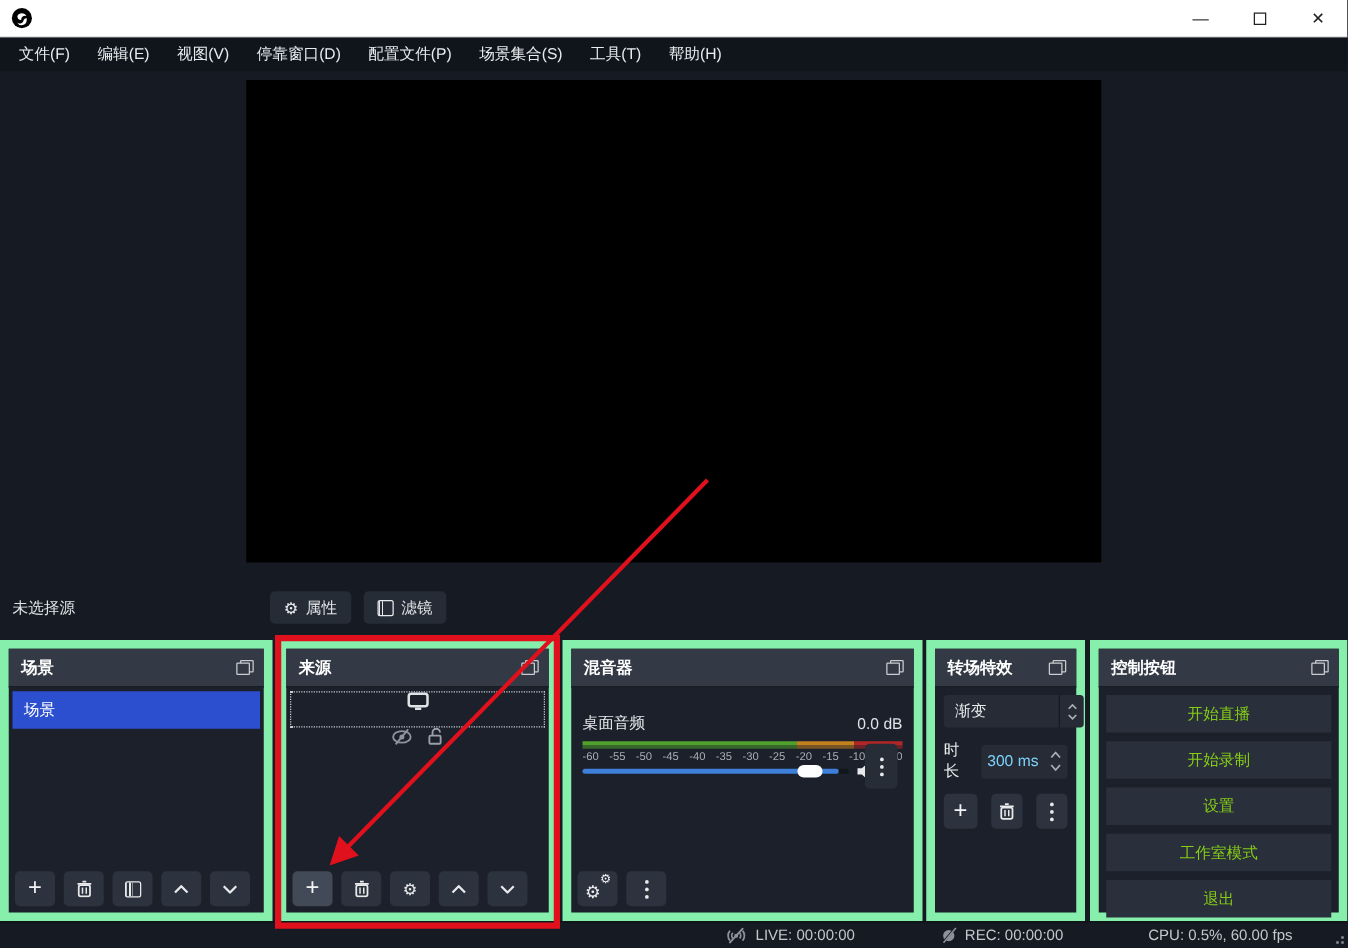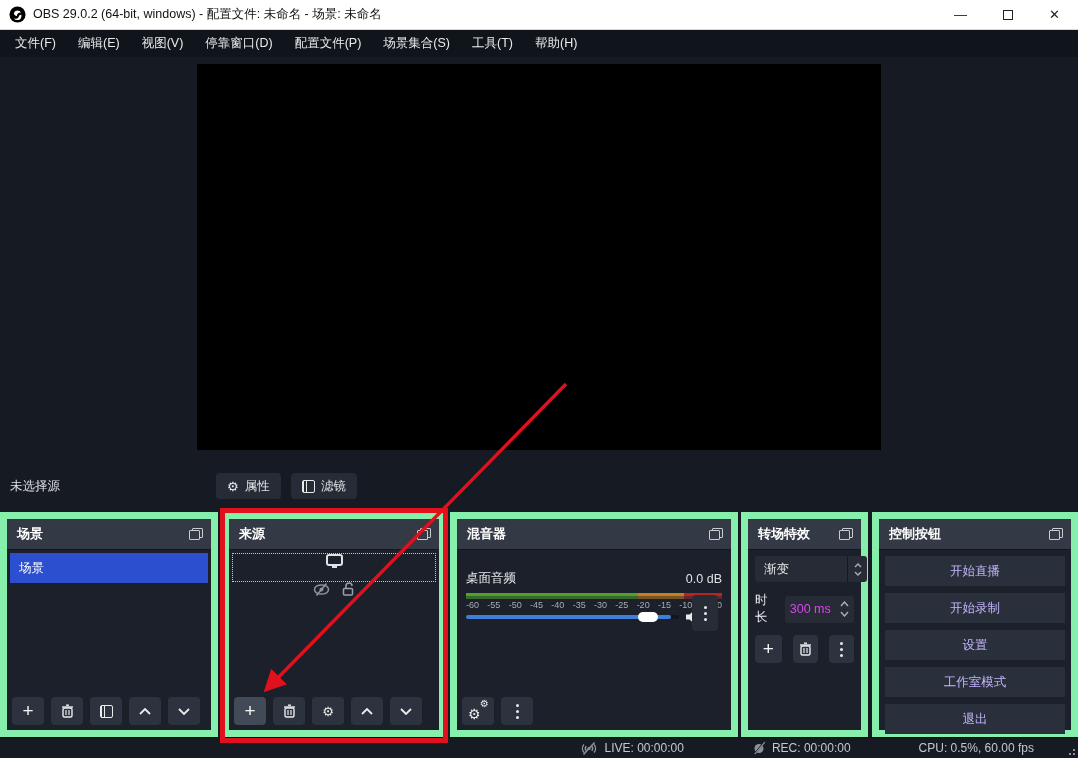--- a/index.html
+++ b/index.html
@@ -89,28 +89,28 @@
   
   .trans-body { padding:6px 7px 0 7px; }
   .dropdown { width:112px; height:26px; background:#262b35; border-radius:3px; display:flex; align-items:center; cursor:pointer; }
   .dropdown .dd-label { flex:1; padding-left:9px; font-size:12.5px; color:#e8eaec; }
   .dd-spin { width:20px; height:100%; border-left:1px solid #151a22; display:flex; flex-direction:column;
     align-items:center; justify-content:center; gap:3px; }
   .duration-row { display:flex; align-items:center; margin-top:10px; }
   .duration-label { font-size:12.5px; color:#e8eaec; width:27px; }
   .spinbox { margin-left:7px; width:83px; height:27px; background:#262b35; border-radius:3px;
     display:flex; align-items:center; }
-  .spinbox .sp-val { flex:1; text-align:center; font-size:12.5px; color:#d946ef; }
+  .spinbox .sp-val { flex:1; text-align:center; font-size:12.5px; color:#7dd3fc; }
   .sp-arrows { width:18px; display:flex; flex-direction:column; align-items:center; gap:4px; padding-right:2px; }
   .trans-toolbar { display:flex; gap:11px; margin-top:9px; }
   .trans-toolbar .tb-btn.wide { width:34px; }
   
   .ctl-body { padding:6px 6px 0 6px; display:flex; flex-direction:column; gap:7px; }
   .ctl-btn { height:30px; background:#2a303b; border-radius:0; display:flex; align-items:center;
-    justify-content:center; font-size:12.5px; color:#c4b5fd; cursor:pointer; }
+    justify-content:center; font-size:12.5px; color:#84cc16; cursor:pointer; }
   
   .statusbar { position:absolute; left:0; top:737px; width:1078px; height:21px; background:#161b23;
     border-top:1px solid #0c1015; display:flex; align-items:center; justify-content:flex-end; gap:28px; padding-right:44px; }
   .status-item { display:flex; align-items:center; gap:6px; font-size:12px; color:#c3c8cd; }
   .status-gap { width:12px; }
   .resize-grip { position:absolute; right:3px; bottom:3px; width:10px; height:10px; }
   .resize-grip i { position:absolute; width:2px; height:2px; background:#8a9097; }
   .resize-grip i:nth-child(1){ right:0; bottom:0; }
   .resize-grip i:nth-child(2){ right:4px; bottom:0; }
   .resize-grip i:nth-child(3){ right:0; bottom:4px; }
@@ -122,21 +122,20 @@
 </style>
 </head>
 <body>
 
 <div class="titlebar">
   <svg class="logo ico" viewBox="0 0 18 18">
     <circle cx="9" cy="9" r="8.5" fill="#000"></circle>
     <path d="M5.2,7.2 a4.2,4.2 0 0 1 7.6,0 a3.3,3.3 0 0 0 -4.4,3.4 a3.4,3.4 0 0 1 -3.2,-3.4 z" fill="#fff"></path>
     <path d="M5.0,12.6 a3.3,3.3 0 0 0 5.6,-2.2 a3.3,3.3 0 0 1 2.6,-1.2 l-0.1,1.8 a4.3,4.3 0 0 1 -8.1,1.6 z" fill="#fff"></path>
   </svg>
-  <span class="title">OBS 29.0.2 (64-bit, windows) - 配置文件: 未命名 - 场景: 未命名</span>
   <div class="win-controls">
     <div class="win-btn">—</div>
     <div class="win-btn">
         <span class="max-glyph"></span>
       </div>
     <div class="win-btn">✕</div>
   </div>
 </div>
 
 <div class="menubar">

